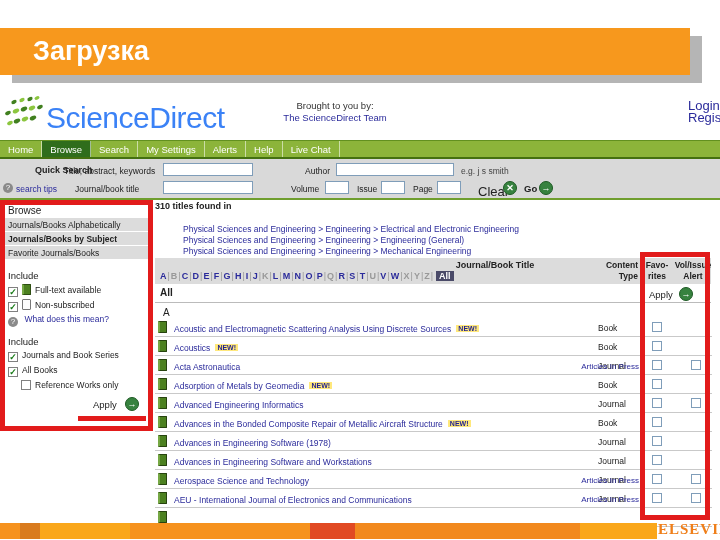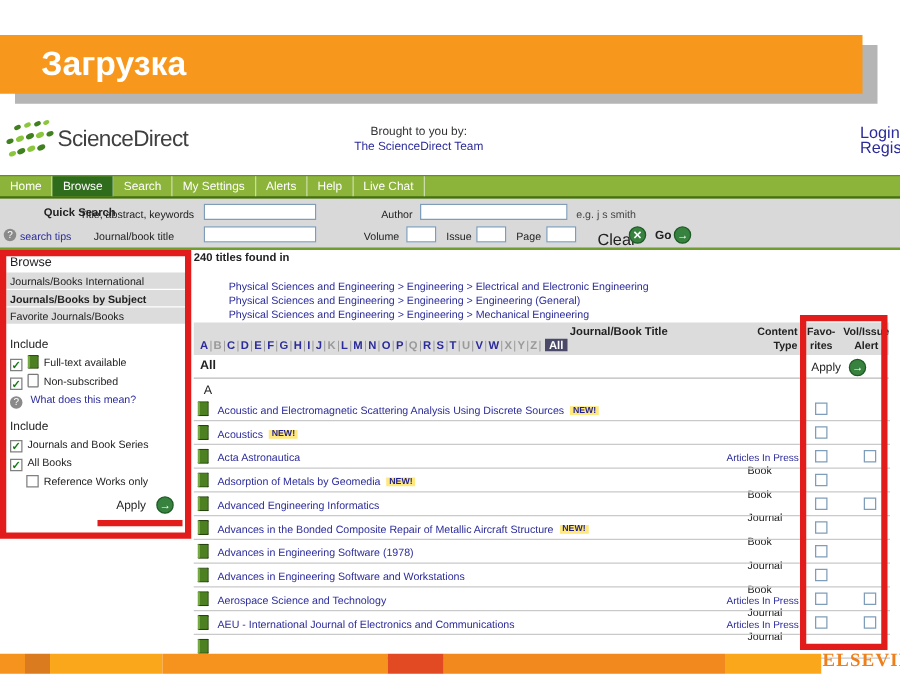--- a/index.html
+++ b/index.html
@@ -7,21 +7,21 @@
   #slide { position:relative; width:720px; height:540px; background:#fff; overflow:hidden;
            font-family:"Liberation Sans", sans-serif;padding-left:20px; }
 
   
   #titlebar { position:absolute; left:0; top:28px; width:690px; height:47px;
               background:#F7981D; box-shadow:12px 8px 0 #B5B5B5; }
   #titlebar .t { position:absolute; left:33px; top:8px; font-size:27px; font-weight:bold; color:#fff; }
 
   
   #logo-dots { position:absolute; left:4px; top:96px; }
-  #logo-text { position:absolute; left:46px; top:101px; font-size:18px; color:#404040; letter-spacing:-0.5px; }
+  #logo-text { position:absolute; left:46px; top:101px; font-size:30px; color:#3b82f6; letter-spacing:-0.5px; }
   #brought { position:absolute; left:250px; top:100px; width:170px; text-align:center; font-size:9.5px; line-height:12px; }
   #brought .l1 { color:#333; } #brought .l2 { color:#2B2B9B; }
   #login-box { position:absolute; left:688px; top:100px; font-size:13px; line-height:12px; color:#2B2B9B; white-space:nowrap; }
 
   
   #navbar { position:absolute; left:0; top:140px; width:720px; height:19px; background:#8CB43A;
             border-top:1px solid #62901F; border-bottom:2px solid #447010; display:flex; }
   .tab { height:100%; padding:3px 8px 0; font-size:9.5px; color:#fff; border-right:1px solid rgba(255,255,255,.55); white-space:nowrap; }
   .tab.active { background:#2F6D1C; }
 
@@ -72,21 +72,21 @@
   #thead-rule { position:absolute; left:155px; top:302px; width:556px; height:1px; background:#BBB; }
   #section-a { position:absolute; left:163px; top:307px; font-size:10px; color:#222; }
 
   
   #rows { position:absolute; left:155px; top:318px; width:557px; }
   .trow { position:relative; height:19px; border-bottom:1px solid #C9C9C9; white-space:nowrap; }
   .bk-icon { position:absolute; left:3px; top:3px; width:9px; height:12px; background:#4C8020;
              border:1px solid #27430F; border-left:2px solid #76A844; border-radius:1px; }
   .rtitle { display:inline-block; margin-left:19px; padding-top:5px; font-size:8.5px; color:#2B2B9B; }
   .newb { display:inline-block; margin-left:5px; background:#FFE87C; color:#1F1F8F; font-size:7px; font-weight:bold; padding:0 2px; vertical-align:1px; }
-  .rtype { position:absolute; left:443px; top:5px; font-size:8.5px; color:#222;margin-top:48px; }
+  .rtype { position:absolute; left:443px; top:5px; font-size:8.5px; color:#222; }
   .raip { position:absolute; right:73px; top:6px; font-size:8px; color:#2B2B9B; }
   .rcb { position:absolute; top:4px; width:10px; height:10px; background:#fff; border:1px solid #7F9DB9; }
   .rcb.fav { left:497px; } .rcb.alert { left:536px; }
 
   
   #alert-redbox { position:absolute; left:640px; top:252px; width:70px; height:268px; border:5px solid #E21B1B; z-index:6; }
 
   
   .band { position:absolute; top:523px; height:16px; z-index:4; }
   #elsevier { position:absolute; left:658px; top:521px; font-family:"Liberation Serif", serif; font-weight:bold;
@@ -161,21 +161,21 @@
     <span class="qs-lb" style="left:413px;top:25px;">Page</span>
     <input class="qs-in" style="left: 437px; top: 22px; width: 24px;">
     <span class="qs-lb" style="left:478px;top:25px;font-size:13px;">Clear</span>
     <span class="circle-btn" style="left:503px;top:22px;">✕</span>
     <span class="qs-lb bold" style="left:524px;top:24px;font-size:9.5px;">Go</span>
     <span class="circle-btn" style="left:539px;top:22px;">→</span>
   </div>
 
   <div id="sidebar">
     <div class="sb-h">Browse</div>
-    <div class="sb-item" style="top:13px;">Journals/Books International</div>
+    <div class="sb-item" style="top:13px;">Journals/Books Alphabetically</div>
     <div class="sb-item sel" style="top:27px;">Journals/Books by Subject</div>
     <div class="sb-item" style="top:41px;">Favorite Journals/Books</div>
 
     <div class="inc-h" style="top:65px;">Include</div>
     <div class="sb-opt" style="top:79px;">
       <span class="cb">✓</span><span class="bk green"></span><span class="lbl">Full-text available</span>
     </div>
     <div class="sb-opt" style="top:94px;">
       <span class="cb">✓</span><span class="bk white"></span><span class="lbl">Non-subscribed</span>
     </div>
@@ -193,21 +193,21 @@
     </div>
     <div class="sb-opt" style="top:175px;left:16px;">
       <span class="cb"></span><span class="lbl">Reference Works only</span>
     </div>
     <div id="sb-apply-lb">Apply</div>
     <span class="circle-btn" id="sb-apply-btn">→</span>
   </div>
   <div id="sidebar-redbox"></div>
   <div id="apply-underline"></div>
 
-  <div id="found">240 titles found in</div>
+  <div id="found">310 titles found in</div>
   <div class="cat" style="top:224px;">Physical Sciences and Engineering &gt; Engineering &gt; Electrical and Electronic Engineering</div>
   <div class="cat" style="top:235px;">Physical Sciences and Engineering &gt; Engineering &gt; Engineering (General)</div>
   <div class="cat" style="top:246px;">Physical Sciences and Engineering &gt; Engineering &gt; Mechanical Engineering</div>
 
   <div id="thead">
     <div id="col-title">Journal/Book Title</div>
     <div id="alphabet"><span class="letter active">A</span><span class="sep">|</span><span class="letter inactive">B</span><span class="sep">|</span><span class="letter active">C</span><span class="sep">|</span><span class="letter active">D</span><span class="sep">|</span><span class="letter active">E</span><span class="sep">|</span><span class="letter active">F</span><span class="sep">|</span><span class="letter active">G</span><span class="sep">|</span><span class="letter active">H</span><span class="sep">|</span><span class="letter active">I</span><span class="sep">|</span><span class="letter active">J</span><span class="sep">|</span><span class="letter inactive">K</span><span class="sep">|</span><span class="letter active">L</span><span class="sep">|</span><span class="letter active">M</span><span class="sep">|</span><span class="letter active">N</span><span class="sep">|</span><span class="letter active">O</span><span class="sep">|</span><span class="letter active">P</span><span class="sep">|</span><span class="letter inactive">Q</span><span class="sep">|</span><span class="letter active">R</span><span class="sep">|</span><span class="letter active">S</span><span class="sep">|</span><span class="letter active">T</span><span class="sep">|</span><span class="letter inactive">U</span><span class="sep">|</span><span class="letter active">V</span><span class="sep">|</span><span class="letter active">W</span><span class="sep">|</span><span class="letter inactive">X</span><span class="sep">|</span><span class="letter inactive">Y</span><span class="sep">|</span><span class="letter inactive">Z</span><span class="sep">|</span><span class="letter selected">All</span></div>
     <div class="two-line-h" style="left:441px;width:42px;text-align:right;">
       <div>Content</div>
       <div>Type</div>

